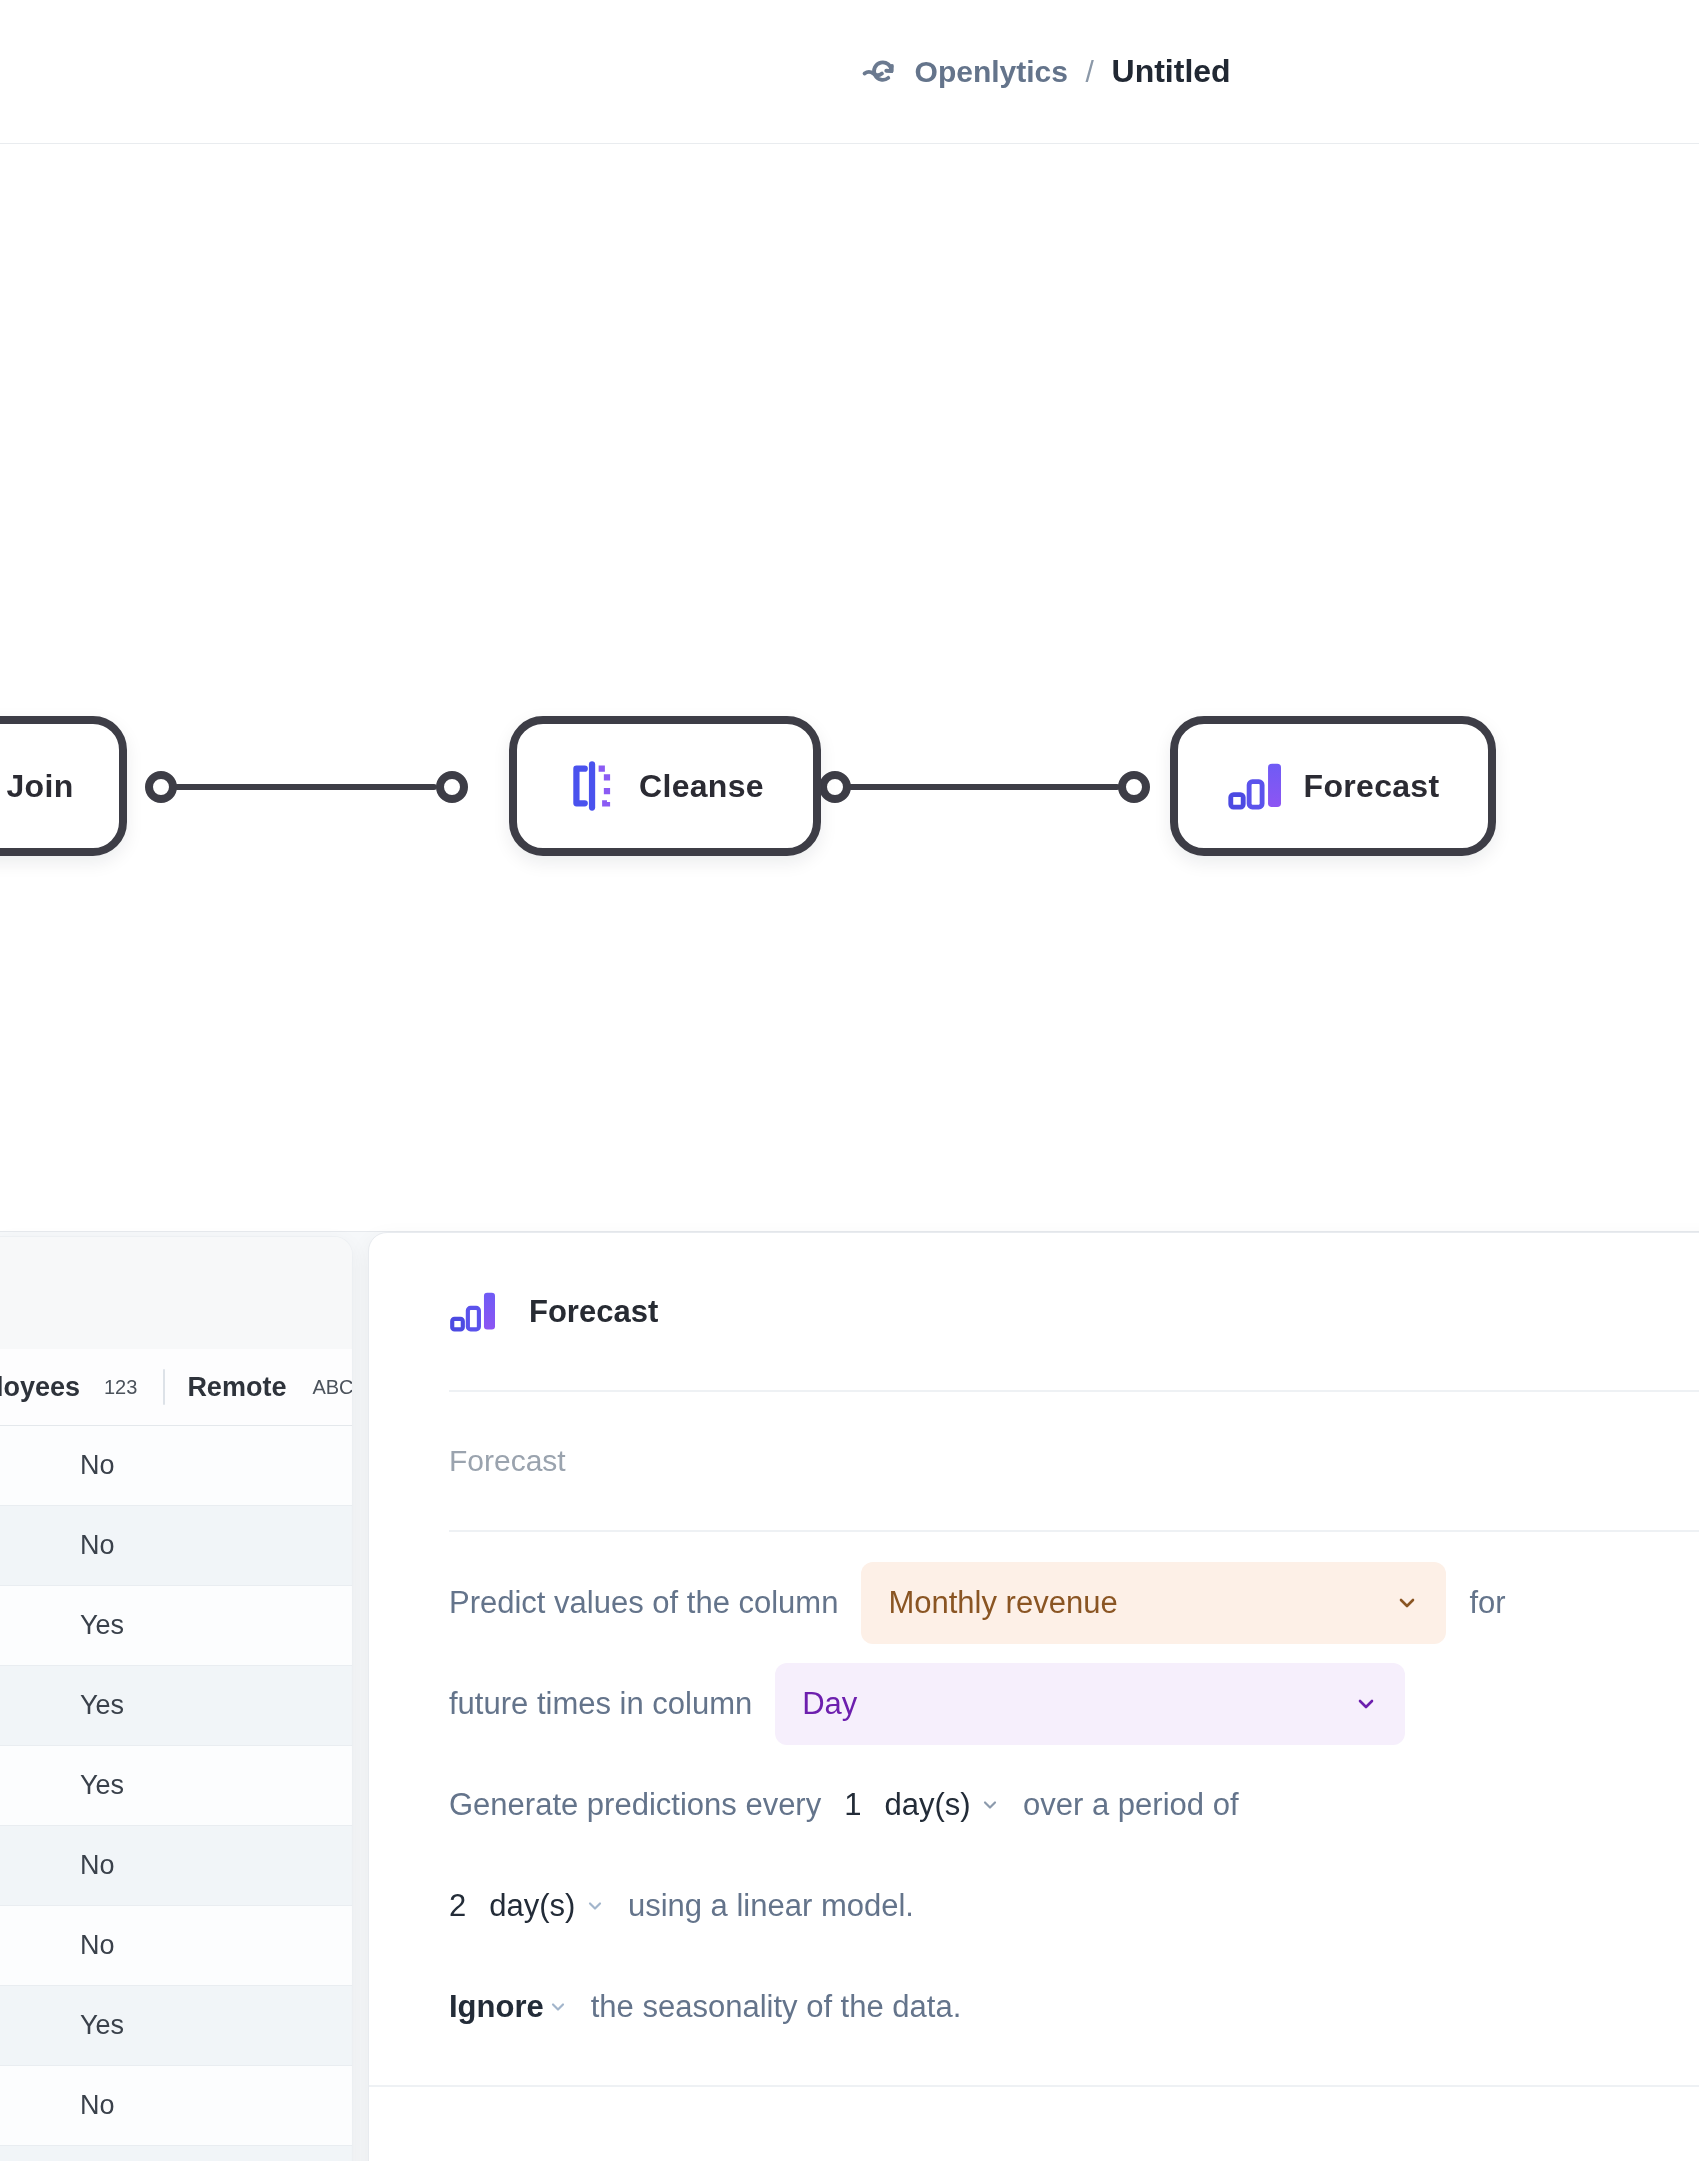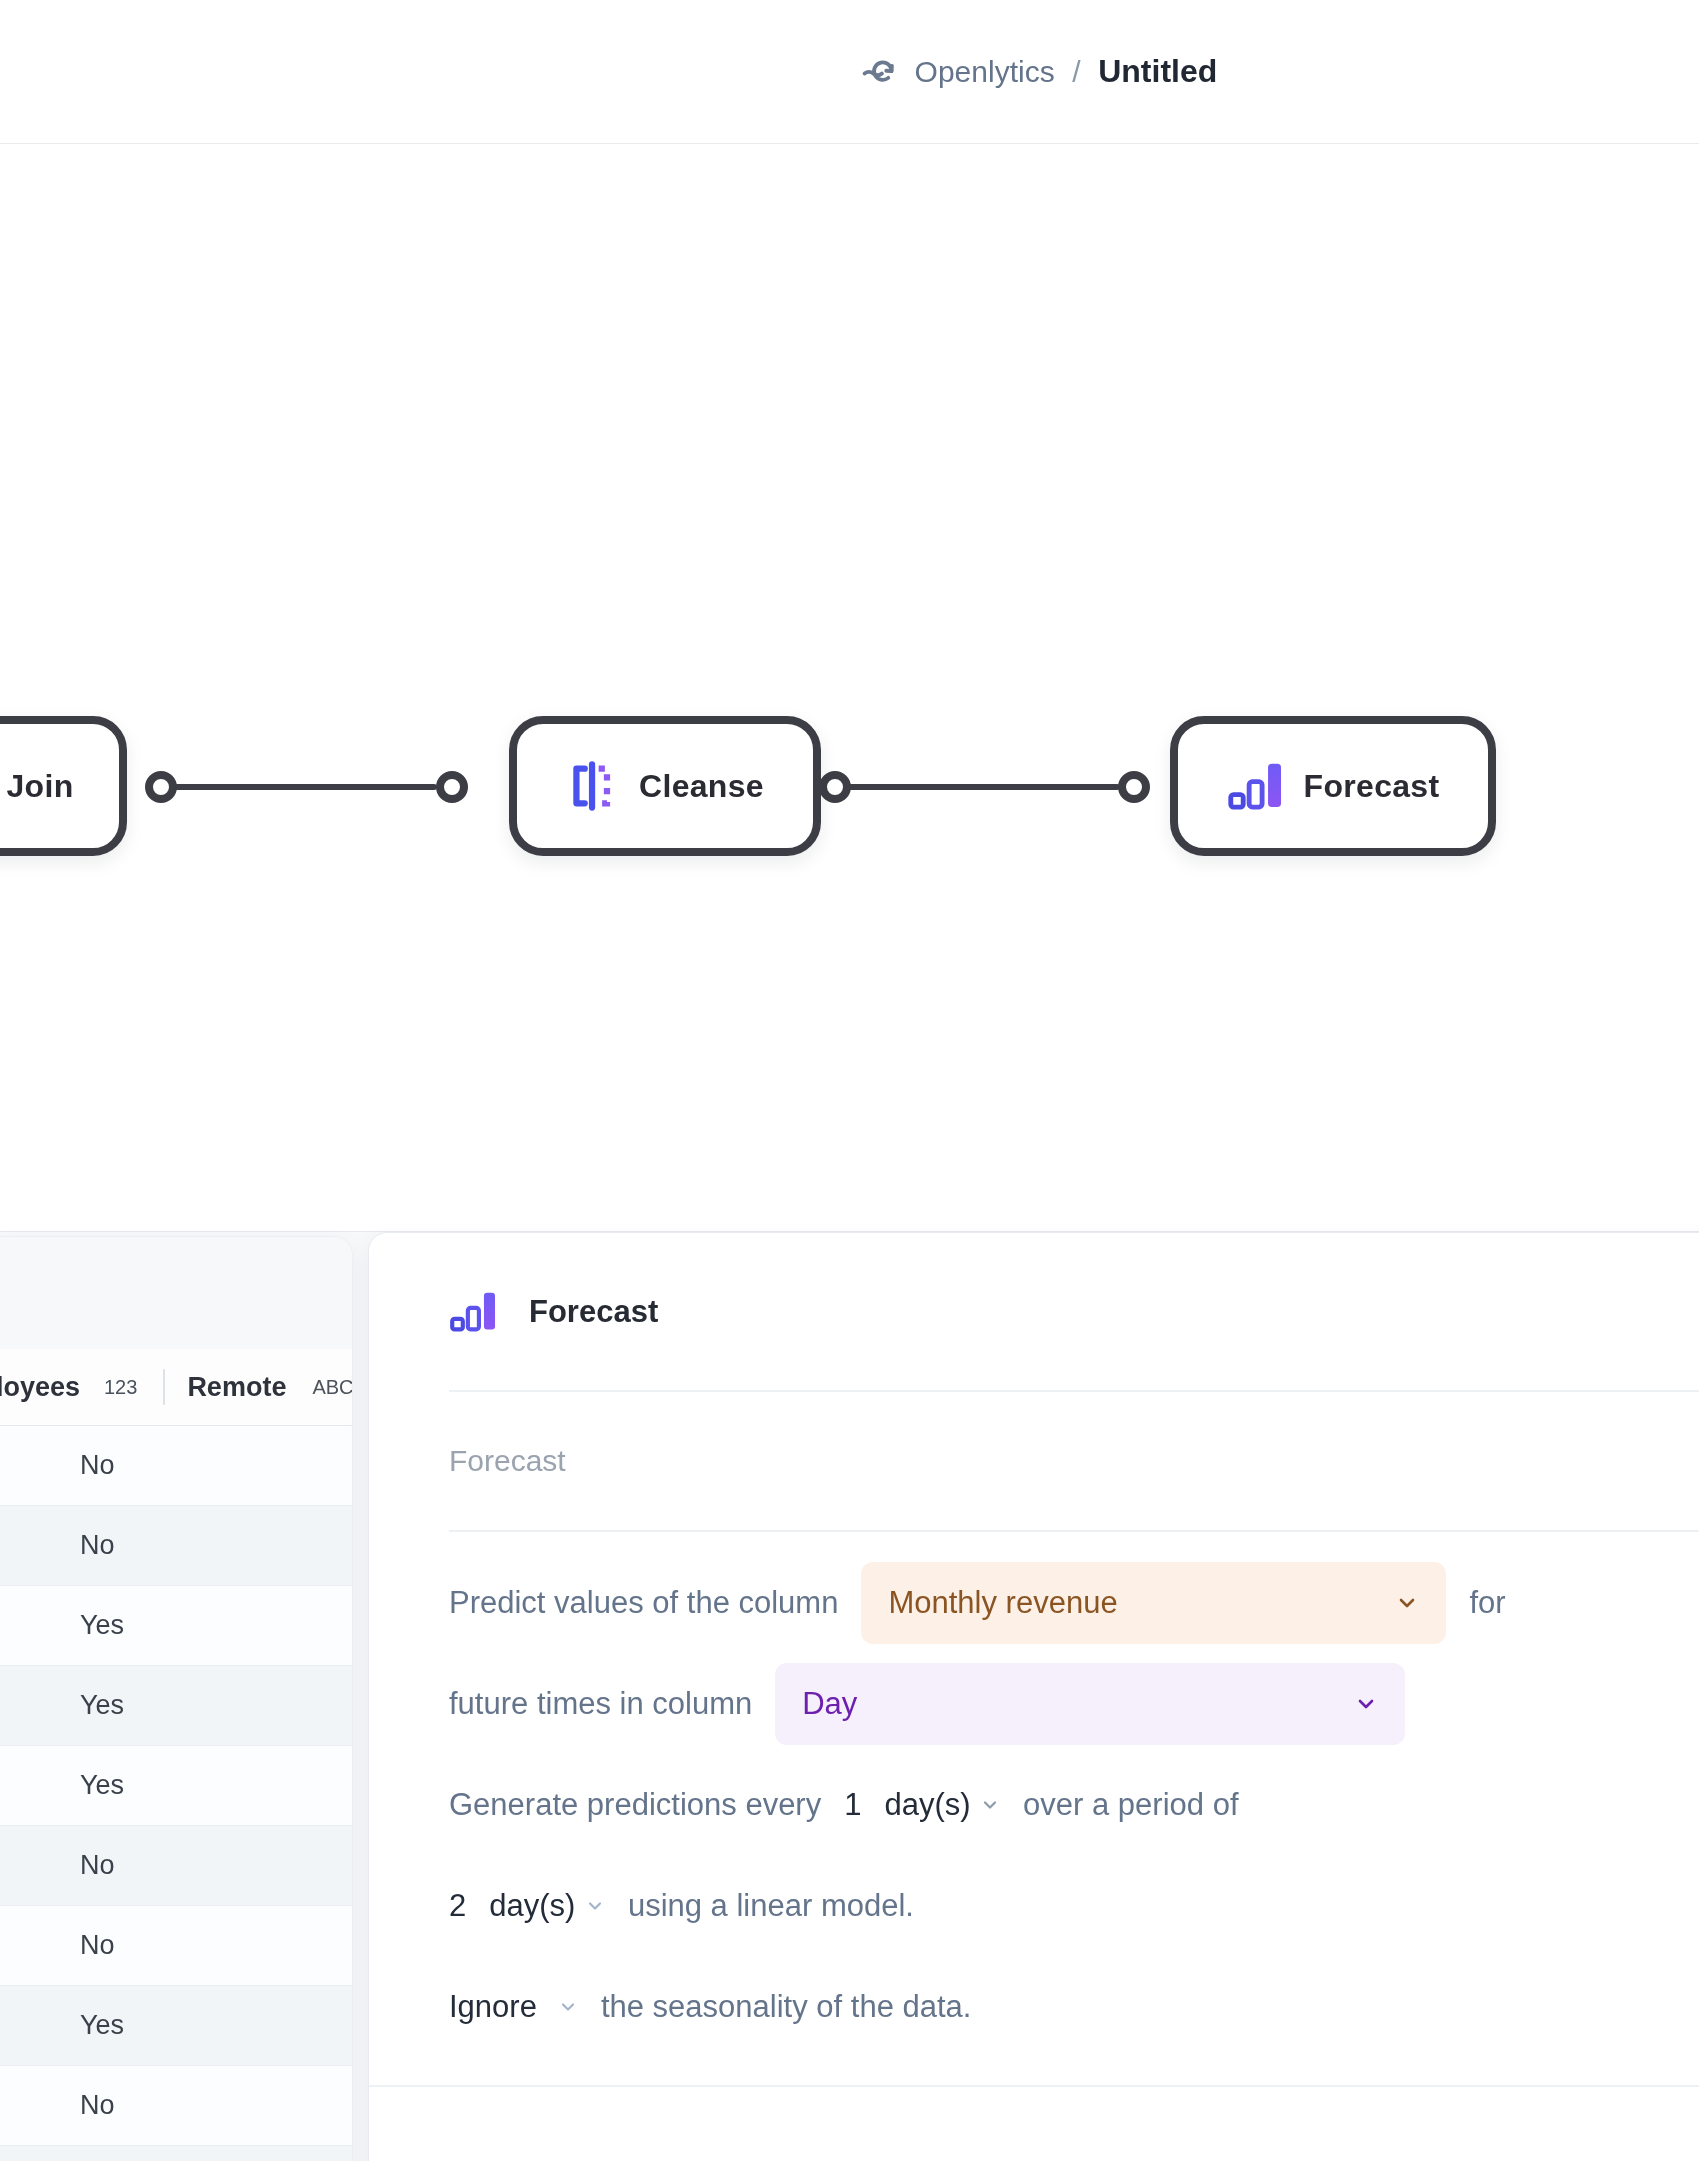--- a/index.html
+++ b/index.html
@@ -4,21 +4,21 @@
 <style>
   html,body{margin:0;padding:0;}
   body{
     width:1699px;height:2161px;position:relative;overflow:hidden;
     background:#ffffff;font-family:"Liberation Sans", sans-serif;
     -webkit-font-smoothing:antialiased;
   }
   
   .topbar{position:absolute;top:0;left:0;right:0;height:143px;background:#ffffff;border-bottom:1.4px solid #e9ecef;}
   .breadcrumb{position:absolute;left:859px;top:0;height:100%;display:flex;align-items:center;gap:17.6px;}
-  .crumb-app{font-size:30px;color:#64748b;font-weight:400;}
+  .crumb-app{font-size:30px;color:#64748b;font-weight:700;}
   .crumb-sep{font-size:30px;color:#8b98a8;font-weight:400;}
   .crumb-page{font-size:32px;color:#212833;font-weight:600;}
   .logo-icon{width:38px;height:38px;color:#6b7a90;}
 
   
   .canvas{position:absolute;top:145px;left:0;right:0;height:1006px;background:#ffffff;}
   .edge-line{position:absolute;height:6px;background:#3d3d46;border-radius:3.4px;top:639px;}
   .port{position:absolute;width:16px;height:16px;border:8px solid #3d3d46;border-radius:50%;background:#ffffff;top:626px;}
   .node{
     position:absolute;top:571px;height:140px;background:#ffffff;
@@ -235,21 +235,21 @@
         <span class="tok-dark" style="display:flex;align-items:center;gap:9.5px;">
           <span>day(s)</span>
           <svg class="chev-sm chev-light" viewBox="0 0 24 24" fill="none" stroke="currentColor" stroke-width="2.6" stroke-linecap="round" stroke-linejoin="round">
               <path d="M6 9l6 6 6-6"></path>
             </svg>
         </span>
         <span>using a linear model.</span>
       </div>
 
       <div class="cfg-line">
-        <span class="tok-dark" style="display:flex;align-items:center;gap:21px;">
+        <span class="tok-dark" style="display:flex;align-items:center;gap:4px;font-weight:bold;">
           <span>Ignore</span>
           <svg class="chev-sm chev-light" viewBox="0 0 24 24" fill="none" stroke="currentColor" stroke-width="2.6" stroke-linecap="round" stroke-linejoin="round">
               <path d="M6 9l6 6 6-6"></path>
             </svg>
         </span>
         <span>the seasonality of the data.</span>
       </div>
 
       <div class="panel-divider"></div>
     </div>

